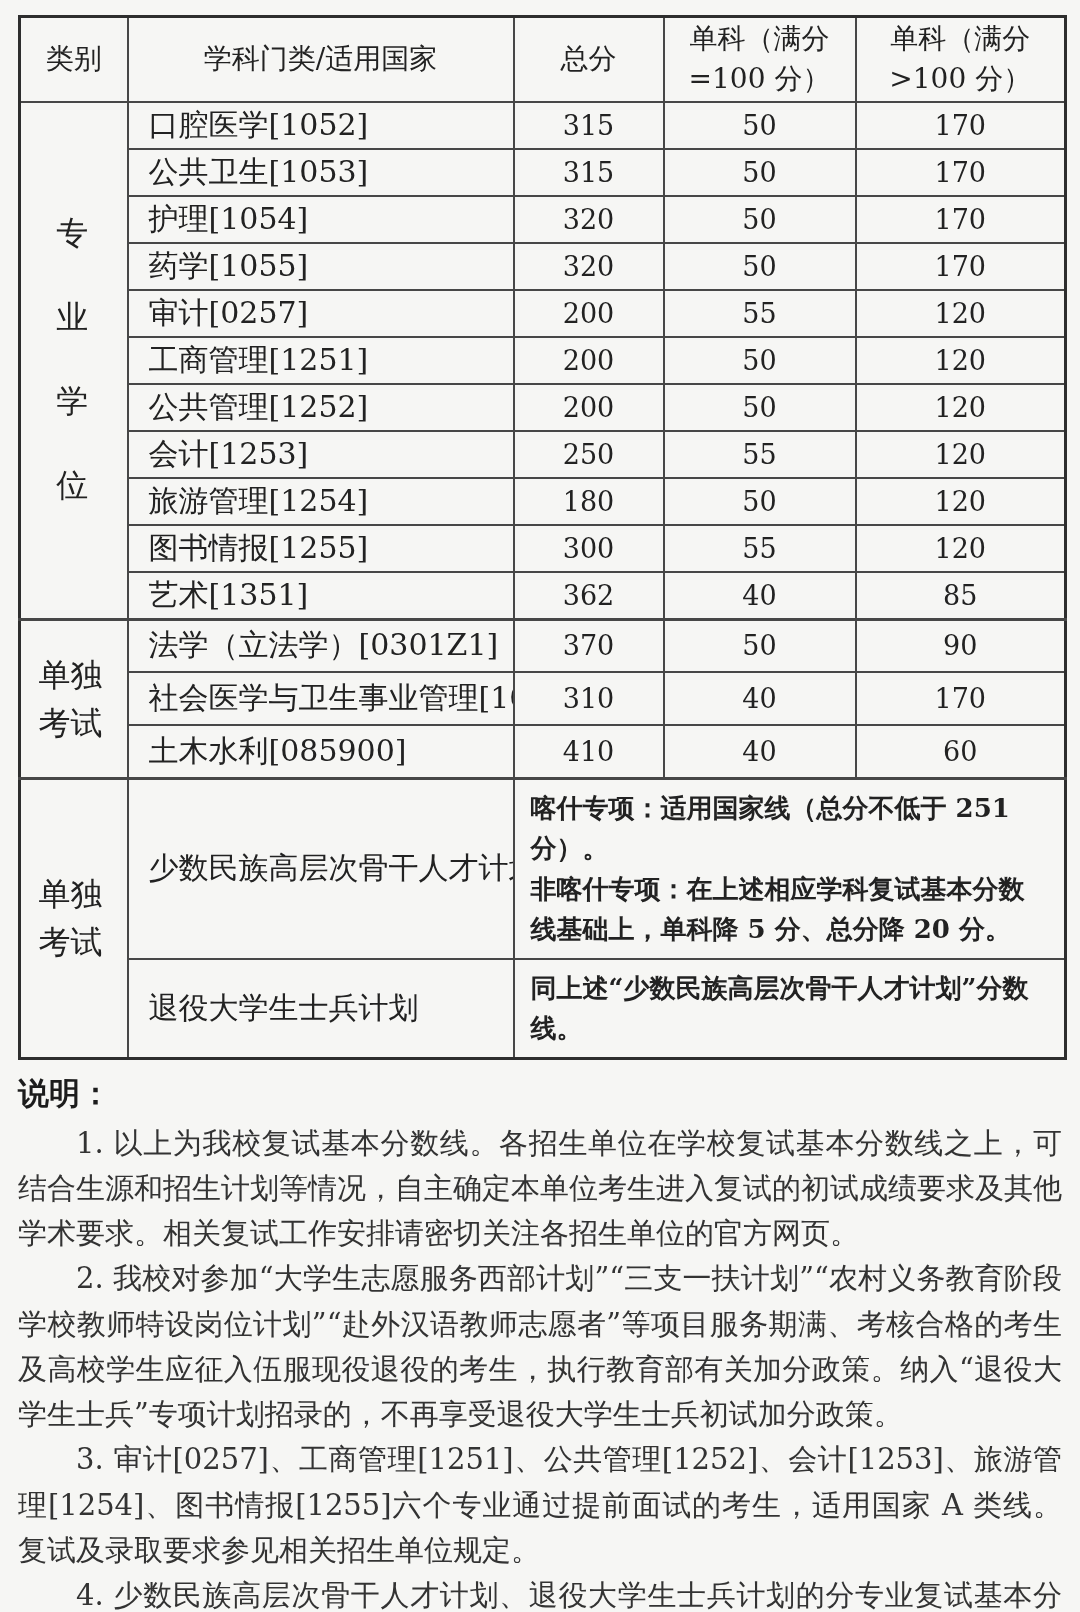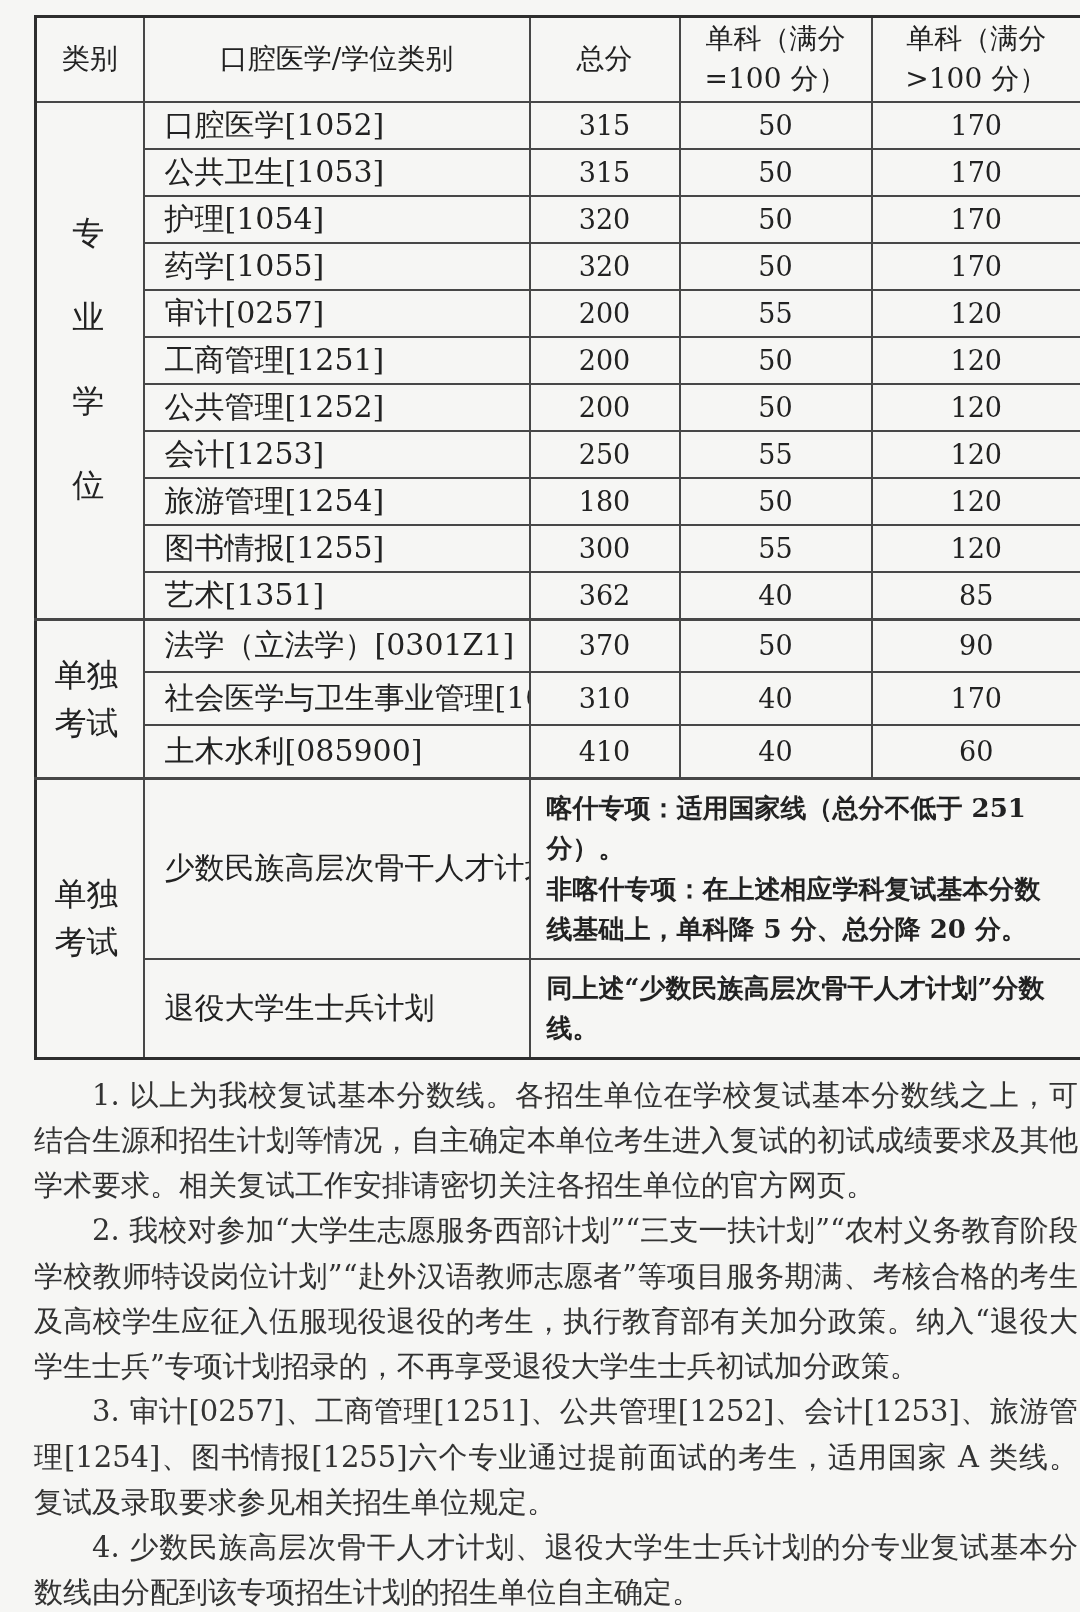--- a/index.html
+++ b/index.html
@@ -5,21 +5,21 @@
   html,body{margin:0;padding:0;}
   body{
     width:1080px;height:1612px;overflow:hidden;
     background:#f6f6f4;
     font-family:"DejaVu Serif","Liberation Serif",serif;
     color:#222;
   }
   .page{
     box-sizing:border-box;
     width:1080px;height:1181px;
-    padding:15px 16px 0 34px;
+    padding:15px 16px 0 18px;
   }
   
   table.score-table{
     border-collapse:collapse;
     table-layout:fixed;
     width:1046px;
     border:3px solid #2e2e2e;
     background:transparent;
   }
   .score-table td, .score-table th{
@@ -100,21 +100,21 @@
     <colgroup>
       <col style="width:108px">
       <col style="width:386px">
       <col style="width:150px">
       <col style="width:192px">
       <col style="width:210px">
     </colgroup>
     <thead>
       <tr>
         <th>类别</th>
-        <th>口腔医学/学位类别</th>
+        <th>学科门类/适用国家</th>
         <th>总分</th>
         <th>单科（满分=100 分）</th>
         <th>单科（满分&gt;100 分）</th>
       </tr>
     </thead>
     <tbody>
 
       <tr class="r-pro">
         <td class="cat" rowspan="11">
             <div class="vlabel v4">专业学位</div>
@@ -220,19 +220,20 @@
       <tr class="r-plan2">
         <td class="subject">退役大学生士兵计划</td>
         <td class="note-cell" colspan="3">
           <div>同上述“少数民族高层次骨干人才计划”分数线。</div>
         </td>
       </tr>
     </tbody>
   </table>
 
   <div class="notes">
+    <div class="notes-heading">说明：</div>
     <p class="note-p">1. 以上为我校复试基本分数线。各招生单位在学校复试基本分数线之上，可结合生源和招生计划等情况，自主确定本单位考生进入复试的初试成绩要求及其他学术要求。相关复试工作安排请密切关注各招生单位的官方网页。</p>
     <p class="note-p">2. 我校对参加“大学生志愿服务西部计划”“三支一扶计划”“农村义务教育阶段学校教师特设岗位计划”“赴外汉语教师志愿者”等项目服务期满、考核合格的考生及高校学生应征入伍服现役退役的考生，执行教育部有关加分政策。纳入“退役大学生士兵”专项计划招录的，不再享受退役大学生士兵初试加分政策。</p>
     <p class="note-p">3. 审计[0257]、工商管理[1251]、公共管理[1252]、会计[1253]、旅游管理[1254]、图书情报[1255]六个专业通过提前面试的考生，适用国家 A 类线。复试及录取要求参见相关招生单位规定。</p>
     <p class="note-p">4. 少数民族高层次骨干人才计划、退役大学生士兵计划的分专业复试基本分数线由分配到该专项招生计划的招生单位自主确定。</p>
   </div>
 
 </div>
 
 </body></html>

